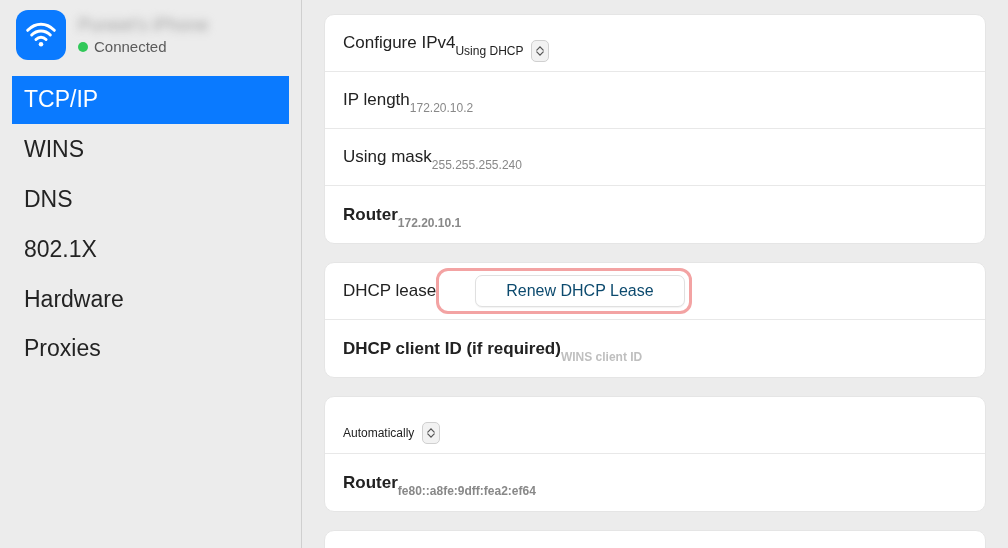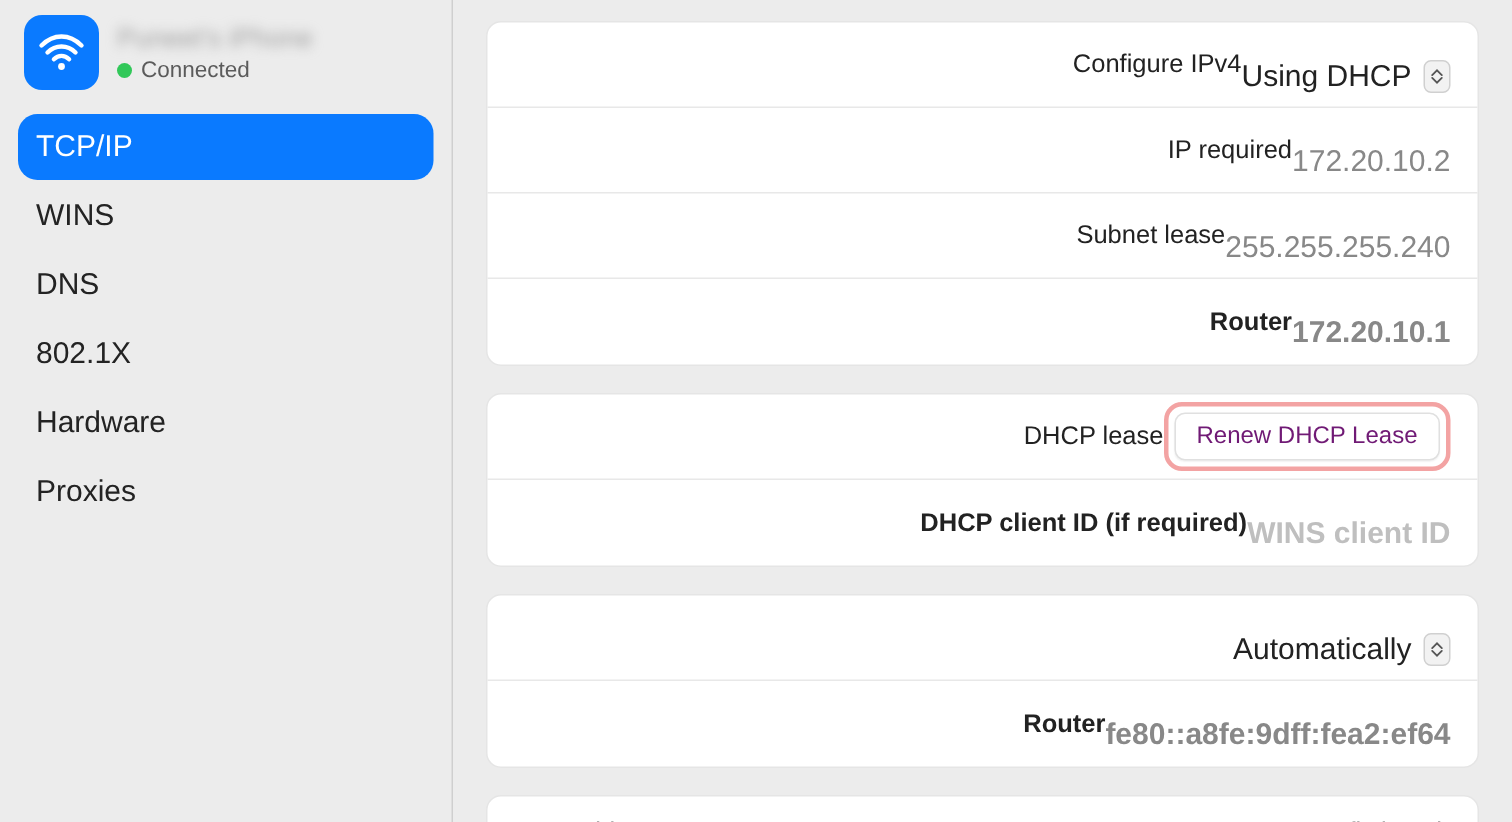--- a/index.html
+++ b/index.html
@@ -66,22 +66,22 @@
       width: 10px;
       height: 10px;
       background: #31c859;
       border-radius: 50%;
     }
     .nav-list {
       padding: 6px 12px;
     }
     .nav-item {
       padding: 9px 12px;
-      border-radius: 13px;
-      font-size: 20px;
+      border-radius: 0;
+      font-size: 23px;
       color: #232323;
       margin-bottom: 2px;
       line-height: 1.3;
     }
     .nav-item.active {
       background: #0a7aff;
       color: #fff;
     }
     .content {
       flex: 1;
@@ -92,36 +92,36 @@
       gap: 18px;
     }
     .group {
       background: #fff;
       border-radius: 10px;
       border: 1px solid #e5e5e5;
     }
     .row {
       display: flex;
       align-items: center;
-      justify-content: flex-end;
+      justify-content: flex-start;
       height: 57px;
       padding: 0 18px;
       border-bottom: 1px solid #e8e8e8;
     }
     .row:last-child {
       border-bottom: none;
       font-weight: bold;
     }
     .row-label {
       color: #222;
       font-size: 17px;
     }
     .row-value {
       color: #888;
-      font-size: 20px;
+      font-size: 12px;
       text-align: right;
       margin-top: 16px;
     }
     .row-value.select-wrap {
       display: flex;
       align-items: center;
       gap: 8px;
       color: #222;
     }
     .stepper-icon {
@@ -137,25 +137,26 @@
       line-height: 0;
     }
     .chev {
       width: 8px;
       height: 5px;
     }
     .renew-btn {
       background: #fff;
       border: 1px solid #e0e0e0;
       border-radius: 7px;
-      padding: 6px 14px;
+      padding: 6px 30px;
       font-size: 16px;
-      color: #701a75;
+      color: #0c4a6e;
       box-shadow: 0 1px 1px rgba(0,0,0,0.05);
       cursor: pointer;
+      margin-left: 32px;
     }
     .highlight-box {
       border: 3px solid #f3a3a3;
       border-radius: 12px;
       padding: 4px;
       display: inline-flex;
     }
     .placeholder-text {
       color: #bfbfbf;
     }
@@ -216,25 +217,25 @@
           <svg class="chev" viewBox="0 0 10 6">
               <path d="M1 5 L5 1 L9 5" stroke="#555" stroke-width="1.5" fill="none" stroke-linecap="round"></path>
             </svg>
           <svg class="chev" viewBox="0 0 10 6">
               <path d="M1 1 L5 5 L9 1" stroke="#555" stroke-width="1.5" fill="none" stroke-linecap="round"></path>
             </svg>
         </span>
       </span>
     </div>
     <div class="row">
-      <span class="row-label">IP required</span>
+      <span class="row-label">IP length</span>
       <span class="row-value">172.20.10.2</span>
     </div>
     <div class="row">
-      <span class="row-label">Subnet lease</span>
+      <span class="row-label">Using mask</span>
       <span class="row-value">255.255.255.240</span>
     </div>
     <div class="row">
       <span class="row-label">Router</span>
       <span class="row-value">172.20.10.1</span>
     </div>
   </div>
 
   <div class="group">
     <div class="row">

